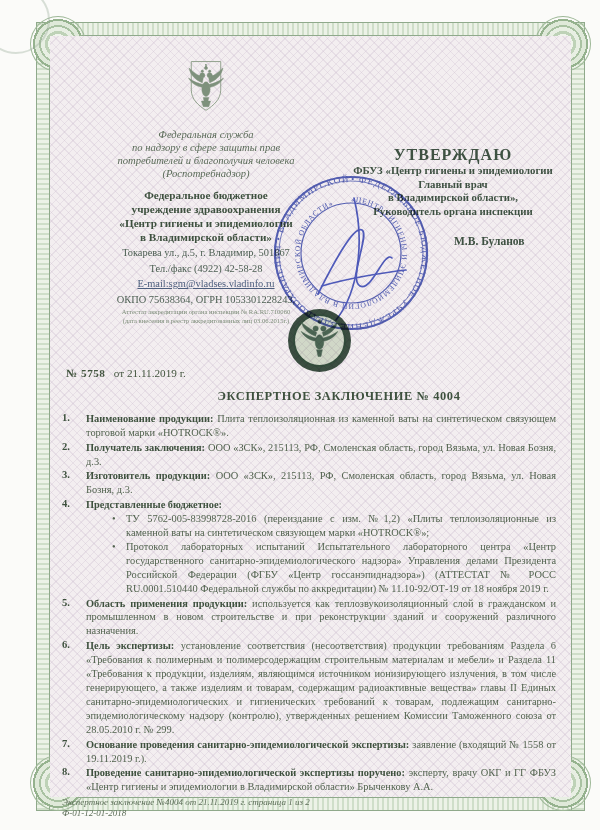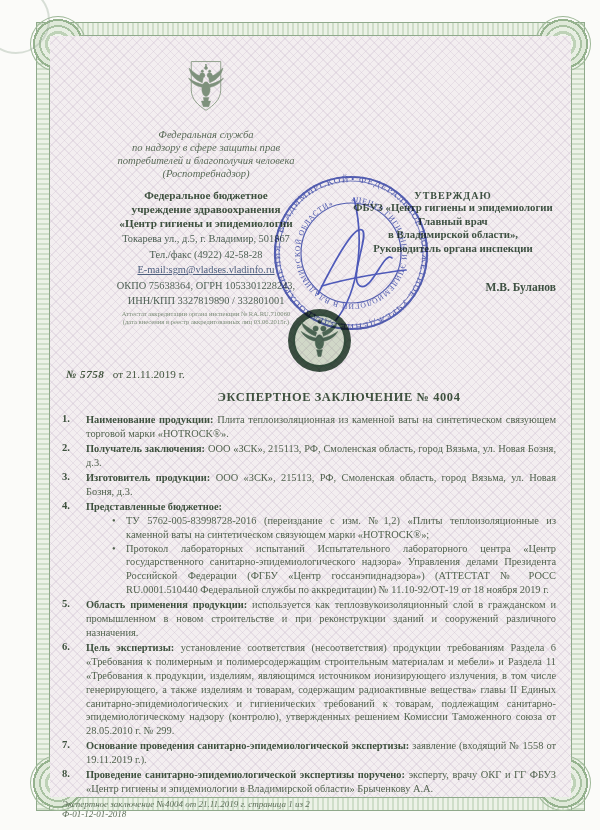--- a/index.html
+++ b/index.html
@@ -35,27 +35,27 @@
   
   .hdr{display:grid;grid-template-columns:288px 1fr;min-height:268px;}
   .hcol-left{text-align:center;}
   .emblem{margin:16px auto 4px;display:block;}
   .svc{font-style:italic;font-size:10.6px;line-height:13px;color:#5a6b58;}
   .org{font-weight:bold;font-size:11.2px;line-height:14px;color:#3d503e;margin-top:8px;}
   .addr{font-size:10.4px;line-height:13.6px;color:#4e6054;margin-top:2px;}
   .email{text-decoration:underline;color:#4c5e7e;}
   .small-print{font-size:6.6px;line-height:8.2px;color:#7c8c78;margin-top:2px;}
   .hcol-right{padding-top:104px;text-align:center;color:#3e5142;}
-  .approve{font-weight:bold;font-size:10px;letter-spacing:1px;margin-top:44px;}
+  .approve{font-weight:bold;font-size:16px;letter-spacing:1px;}
   .apline{font-weight:bold;font-size:10.8px;line-height:13.6px;}
-  .apname{font-weight:bold;font-size:11.5px;text-align:right;padding-left:104px;margin-top:26px;}
+  .apname{font-weight:bold;font-size:11.5px;text-align:left;padding-left:104px;margin-top:17px;}
 
   
   .numline{margin:42px 0 0 4px;font-size:11.2px;color:#43553f;}
-  .numline b{letter-spacing:.5px;font-style:italic;}
+  .numline b{letter-spacing:.5px;}
   .doc-title{text-align:center;font-weight:bold;font-size:12.4px;letter-spacing:.6px;color:#3e513e;margin:10px 0 8px 60px;}
 
   
   .list{margin-top:6px;}
   .item{display:flex;margin-bottom:1px;}
   .inum{width:24px;flex:0 0 24px;font-weight:bold;font-size:10.6px;color:#3e513e;}
   .itext{flex:1;font-size:10.4px;line-height:13.9px;text-align:justify;color:#52634f;}
   .itext b{color:#3e513e;}
   .bullets{margin:0 0 0 26px;}
   .brow{display:flex;}
@@ -113,25 +113,25 @@
             <path d="M40 92 L60 92 L56 104 L44 104 Z"></path>
           </g>
         </svg>
         <div class="svc">Федеральная служба</div>
         <div class="svc">по надзору в сфере защиты прав</div>
         <div class="svc">потребителей и благополучия человека</div>
         <div class="svc">(Роспотребнадзор)</div>
         <div class="org">Федеральное бюджетное</div>
         <div class="org" style="margin-top:0">учреждение здравоохранения</div>
         <div class="org" style="margin-top:0">«Центр гигиены и эпидемиологии</div>
+        <div class="org" style="margin-top:0">в  Владимирской области»</div>
         <div class="addr">Токарева ул.,  д.5, г. Владимир, 501867</div>
         <div class="addr">Тел./факс (4922) 42-58-28</div>
         <div class="addr email">E-mail:sgm@vladses.vladinfo.ru</div>
         <div class="addr">ОКПО 75638364, ОГРН 1053301228243,</div>
-        <div class="addr">ИНН/КПП 3327819890 / 332801001</div>
         <div class="small-print">Аттестат аккредитации органа инспекции № RA.RU.710060</div>
         <div class="small-print" style="margin-top:0">(дата внесения в реестр аккредитованных лиц 03.06.2015г.)</div>
       </div>
 
       <div class="hcol-right">
         <div class="approve">УТВЕРЖДАЮ</div>
         <div class="apline">ФБУЗ «Центр гигиены и эпидемиологии</div>
         <div class="apline">Главный врач</div>
         <div class="apline">в Владимирской области»,</div>
         <div class="apline">Руководитель органа инспекции</div>

